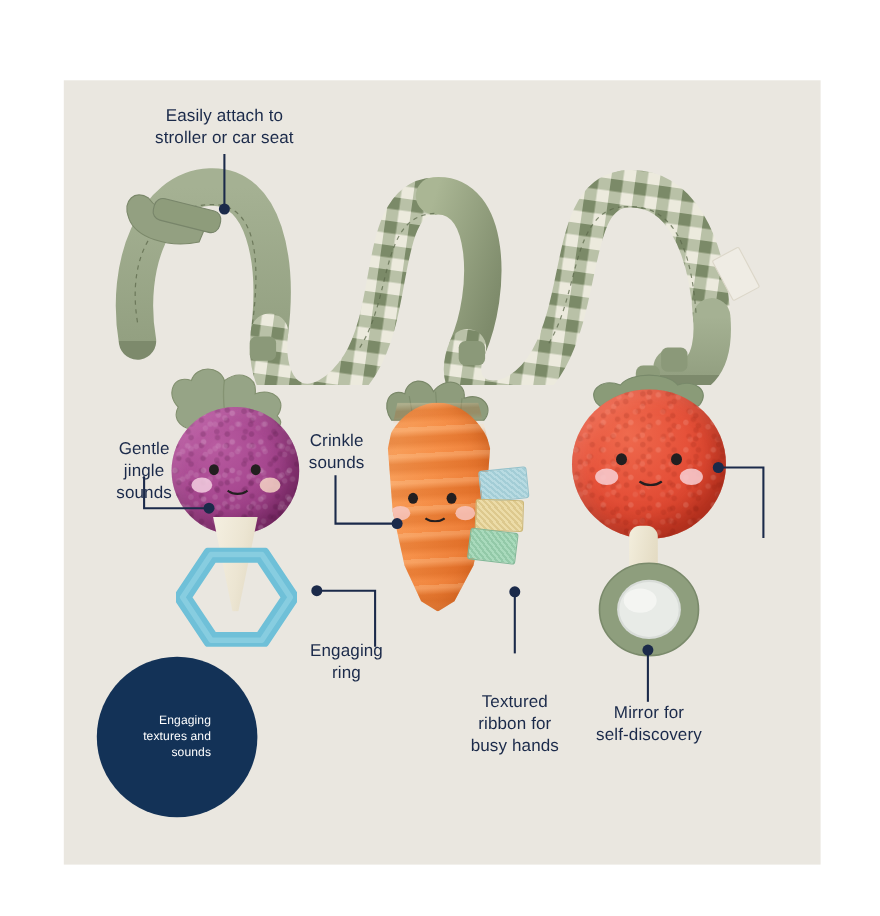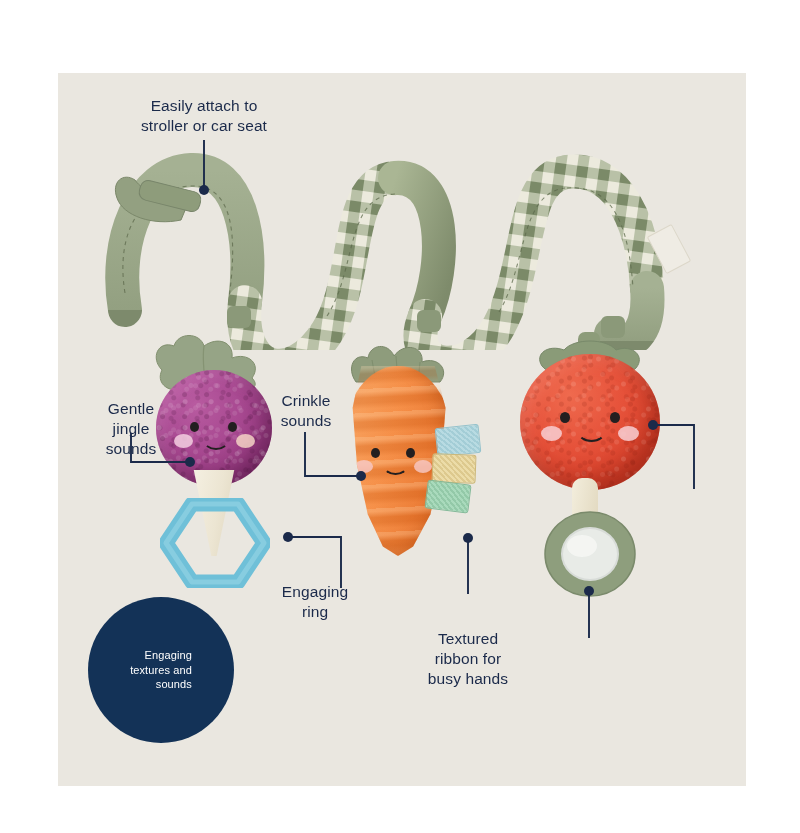--- a/index.html
+++ b/index.html
@@ -308,20 +308,22 @@
 sounds</div>
 
   <div class="callout c-center" style="left:264px;top:582px;width:102px;">Engaging
 ring</div>
 
   <div class="callout c-center" style="left:410px;top:587px;width:116px;margin-top:42px;">Textured
 ribbon for
 busy hands</div>
 
 
+  <div class="callout c-center" style="left:524px;top:639px;width:132px;">Mirror for
+self-discovery</div>
 
   <div id="badge">
     <div class="btxt">Engaging
 textures and
 sounds</div>
   </div>
 
 </div>
 
 </body></html>

